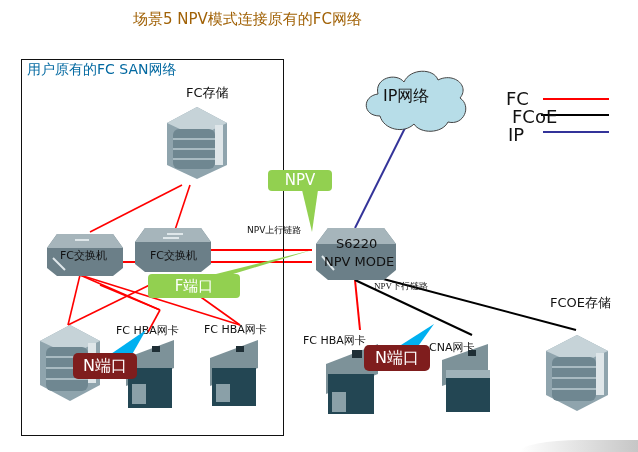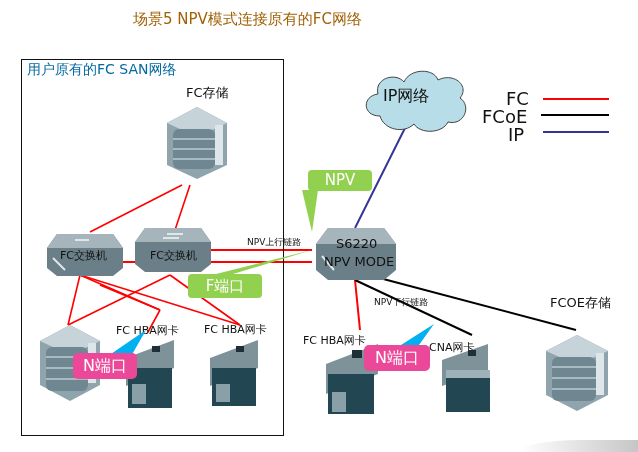--- a/index.html
+++ b/index.html
@@ -7,22 +7,22 @@
          font-family:"DejaVu Sans","Liberation Sans",sans-serif; }
   .abs { position:absolute; }
   .title { left:133px; top:10px; font-size:15px; color:#a16207; white-space:nowrap; }
   .san-box { left:21px; top:59px; width:263px; height:377px; border:1px solid #111; box-sizing:border-box; }
   .san-label { left:27px; top:61px; font-size:14px; color:#0369a1; white-space:nowrap; }
   .lbl { font-size:11px; color:#111; white-space:nowrap;text-align:center; }
   .lbl-md { font-size:13px; color:#111; white-space:nowrap; }
   .lbl-sm { font-size:9px; color:#111; white-space:nowrap; }
   .legend-text { font-size:18px; color:#111; }
   svg.links { position:absolute; left:0; top:0; }
-  .callout-green { background:#92d050; color:#fff; border-radius:4px; font-size:15px; text-align:center;margin-left:40px; }
-  .callout-blue { background:#ec4899; color:#fff; border-radius:5px; font-size:16px; text-align:center; }
+  .callout-green { background:#92d050; color:#fff; border-radius:4px; font-size:15px; text-align:center; }
+  .callout-blue { background:#7f1d1d; color:#fff; border-radius:5px; font-size:16px; text-align:center; }
   .shadow-band { left:520px; top:440px; width:118px; height:12px;
      background:linear-gradient(to right, rgba(200,200,200,0), rgba(160,160,160,0.6)); border-top-left-radius:60px 12px; }
 </style>
 </head>
 <body>
 
 <svg class="links" width="638" height="452">
 
   <line x1="182" y1="185" x2="90" y2="232" stroke="#ff0000" stroke-width="1.6"></line>
   <line x1="190" y1="185" x2="175" y2="230" stroke="#ff0000" stroke-width="1.6"></line>
@@ -81,21 +81,21 @@
   <g stroke="#dfe7ea" stroke-width="2">
       <line x1="34" y1="8" x2="50" y2="8"></line>
       <line x1="30" y1="12" x2="46" y2="12"></line>
     </g>
 </svg>
 <div class="abs lbl" style="left:150px;top:248px;">FC交换机</div>
 
 <svg class="abs" style="left:200px;top:250px;" width="115" height="30">
   <polygon points="0,28 20,28 112,0" fill="#92d050"></polygon>
 </svg>
-<div class="abs callout-green" style="left:148px;top:274px;width:74px;height:24px;line-height:24px;">F端口</div>
+<div class="abs callout-green" style="left:148px;top:274px;width:92px;height:24px;line-height:24px;">F端口</div>
 
 <svg class="abs" style="left:38px;top:323px;" width="64" height="80">
   <polygon points="32,2 62,18 62,62 32,78 2,62 2,18" fill="#8fa4ad"></polygon>
   <polygon points="32,2 62,18 32,32 2,18" fill="#c6d3d8"></polygon>
   <rect x="50" y="20" width="8" height="40" fill="#dfe6e9"></rect>
   <rect x="8" y="24" width="42" height="44" rx="6" fill="#6f8791"></rect>
   <g stroke="#a9bbc2" stroke-width="2">
       <line x1="8" y1="34" x2="50" y2="34"></line>
       <line x1="8" y1="45" x2="50" y2="45"></line>
       <line x1="8" y1="56" x2="50" y2="56"></line>
@@ -120,42 +120,42 @@
 <svg class="abs" style="left:100px;top:330px;" width="50" height="30">
   <polygon points="5,28 30,28 46,0" fill="#00b0f0"></polygon>
 </svg>
 <div class="abs callout-blue" style="left:73px;top:353px;width:64px;height:26px;line-height:26px;">N端口</div>
 
 <div class="abs callout-green" style="left:268px;top:170px;width:64px;height:21px;line-height:21px;">NPV</div>
 <svg class="abs" style="left:300px;top:190px;" width="20" height="44">
   <polygon points="2,0 18,0 12,42" fill="#92d050"></polygon>
 </svg>
 
-<div class="abs lbl-sm" style="left:247px;top:236px;">NPV上行链路</div>
+<div class="abs lbl-sm" style="left:247px;top:224px;">NPV上行链路</div>
 
 <svg class="abs" style="left:314px;top:226px;" width="84" height="56">
   <polygon points="14,2 70,2 82,18 82,44 70,54 14,54 2,44 2,18" fill="#6b7f88"></polygon>
   <polygon points="14,2 70,2 82,18 2,18" fill="#a6b5bb"></polygon>
   <g stroke="#dfe7ea" stroke-width="2">
       <line x1="8" y1="30" x2="20" y2="44"></line>
     </g>
 </svg>
 <div class="abs lbl-md" style="left:336px;top:236px;">S6220</div>
 <div class="abs lbl-md" style="left:324px;top:254px;">NPV MODE</div>
 
 <svg class="abs" style="left:360px;top:66px;" width="112" height="70">
   <path d="M20,50 C2,50 2,30 18,28 C14,12 36,6 44,16 C50,2 74,2 78,14 C94,6 110,20 100,32 C112,40 104,60 88,56 C82,68 60,68 54,58 C44,68 24,64 20,50 Z" fill="#b7dde8" stroke="#444" stroke-width="1"></path>
 </svg>
 <div class="abs lbl-md" style="left:383px;top:86px;font-size:16px;">IP网络</div>
 
 <div class="abs legend-text" style="left:506px;top:88px;">FC</div>
-<div class="abs legend-text" style="left:482px;top:106px;">FCoE</div>
+<div class="abs legend-text" style="left:512px;top:106px;">FCoE</div>
 <div class="abs legend-text" style="left:508px;top:124px;">IP</div>
 
-<div class="abs lbl-sm" style="left:374px;top:296px;">NPV下行链路</div>
+<div class="abs lbl-sm" style="left:374px;top:280px;font-family:Liberation Serif, serif;">NPV下行链路</div>
 
 <div class="abs lbl" style="left:303px;top:333px;">FC HBA网卡</div>
 <svg class="abs" style="left:322px;top:340px;" width="60" height="76">
   <polygon points="4,24 56,4 56,34 4,54" fill="#7d9299"></polygon>
   <rect x="30" y="10" width="10" height="8" fill="#1f2f36"></rect>
   <rect x="6" y="34" width="46" height="40" fill="#234653"></rect>
   <rect x="10" y="52" width="14" height="20" fill="#8aa0a8"></rect>
 </svg>
 
 <svg class="abs" style="left:388px;top:324px;" width="50" height="30">

